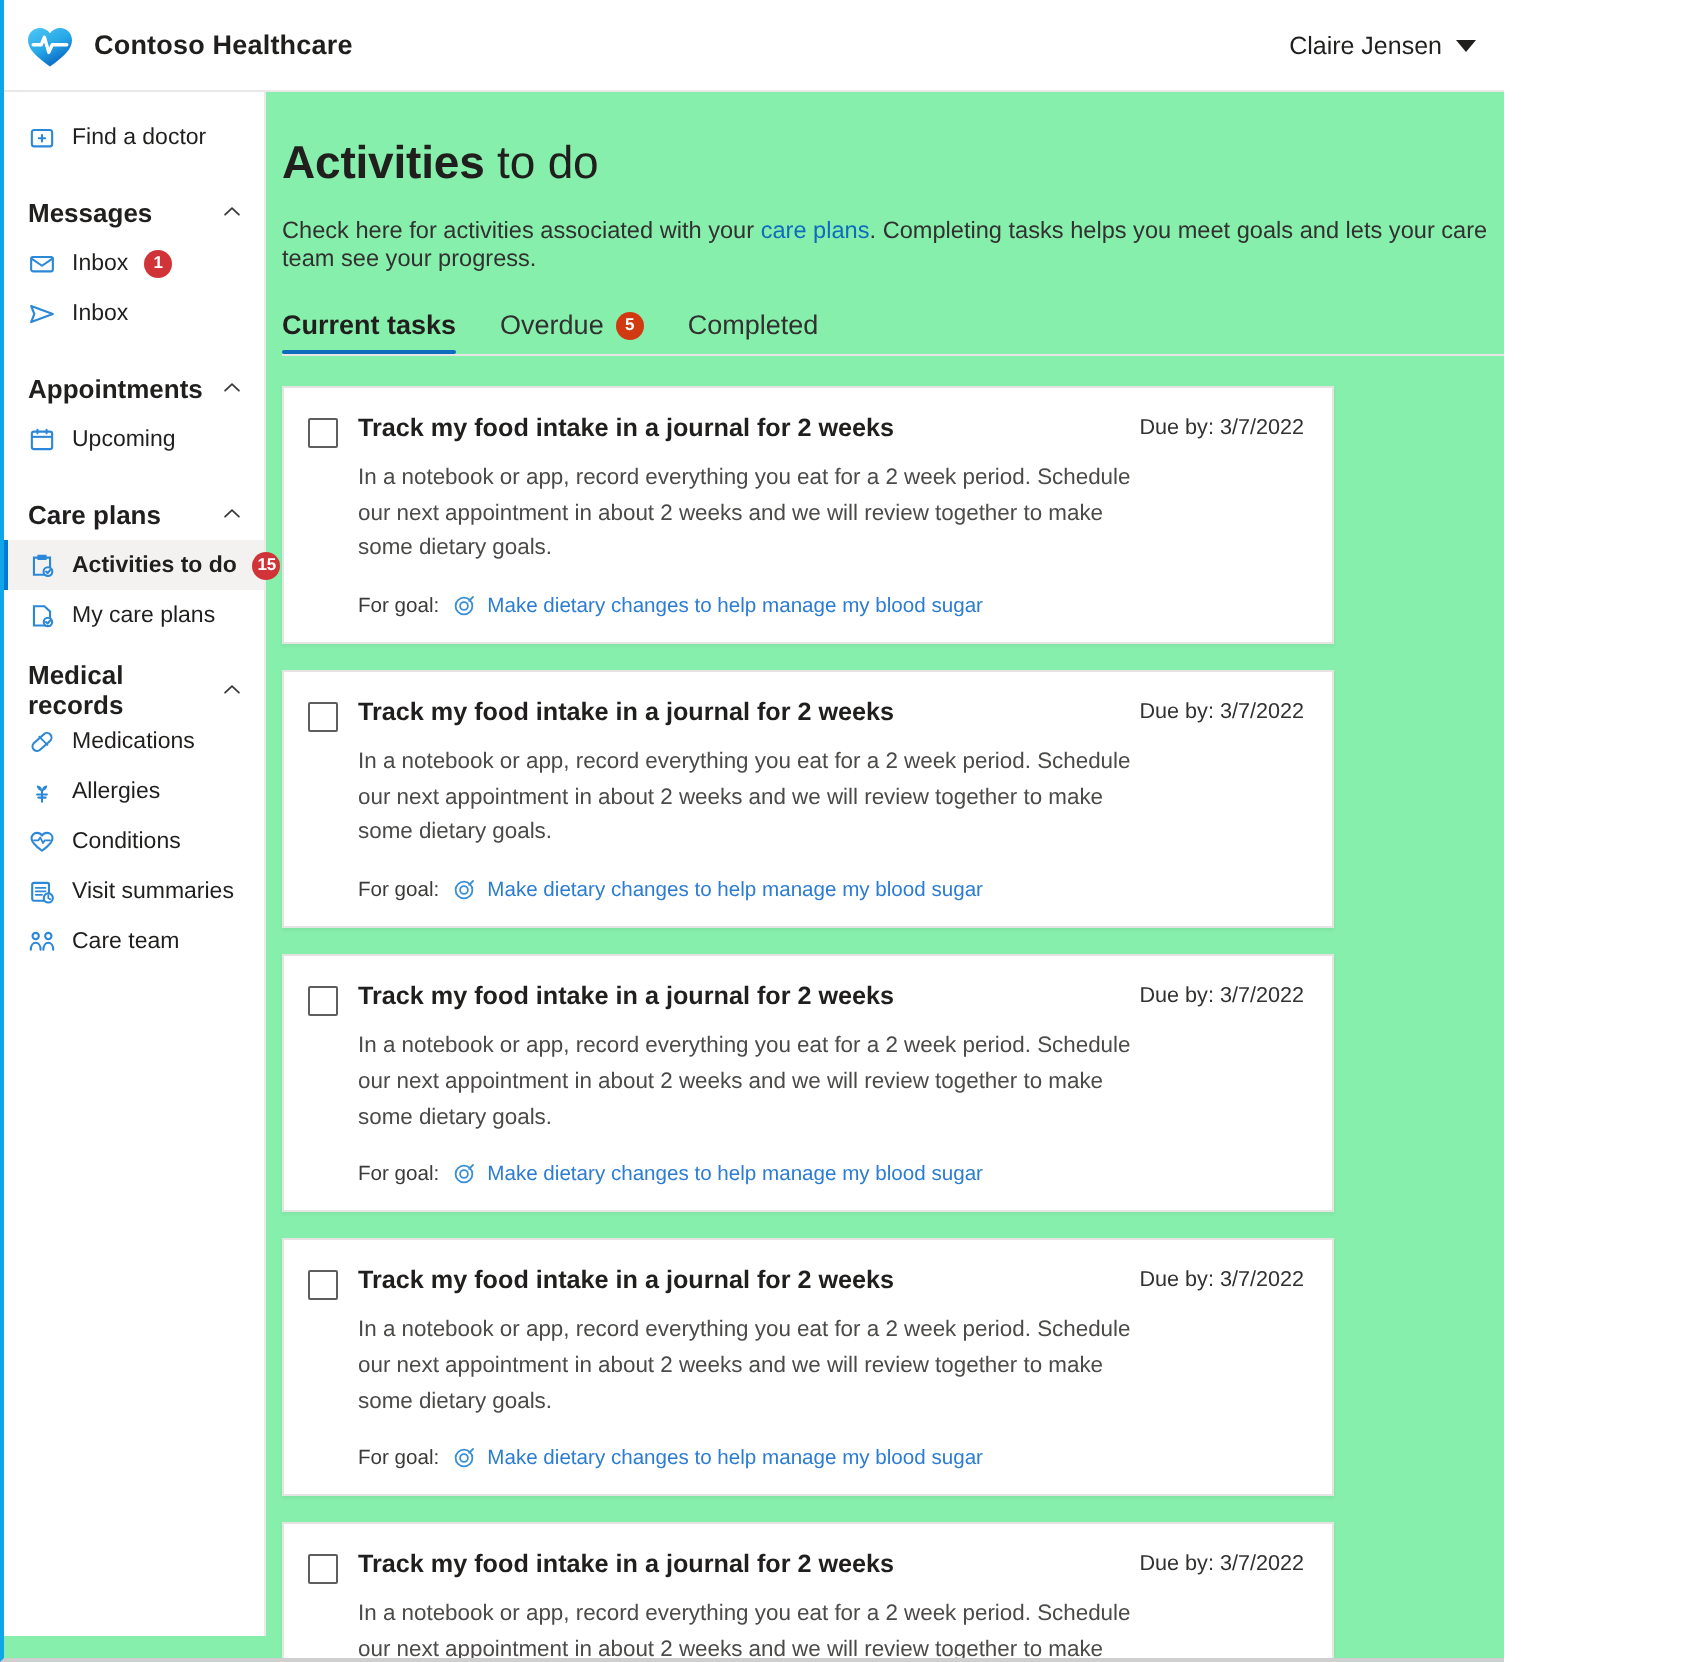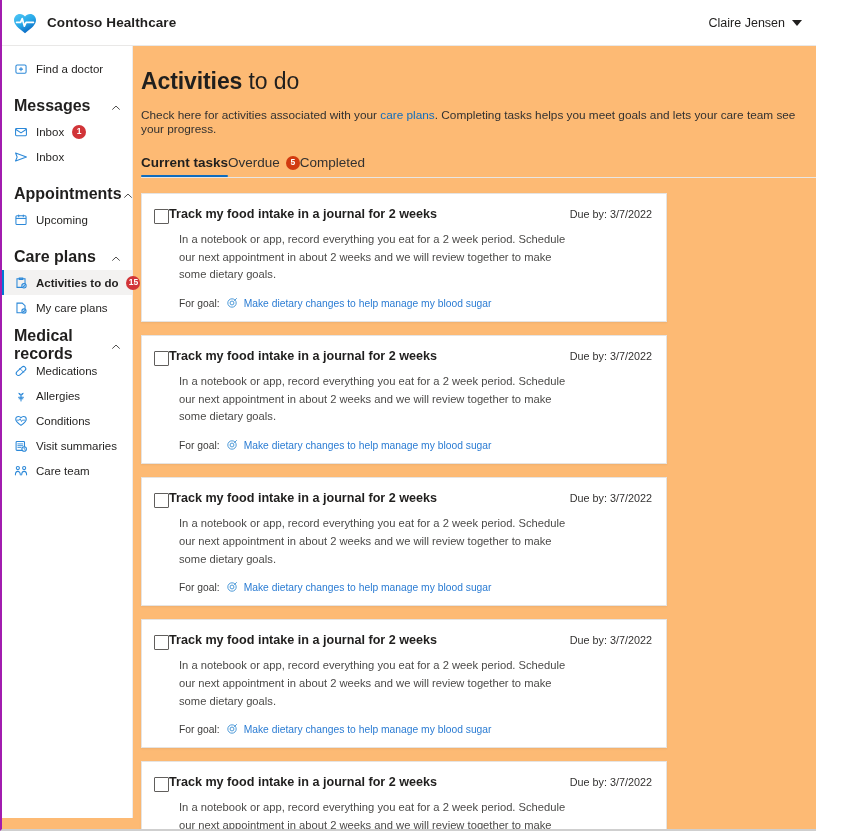--- a/index.html
+++ b/index.html
@@ -4,23 +4,23 @@
 <style>
   * { box-sizing: border-box; margin:0; padding:0; }
   html, body {
     width: 851px; height: 831px;
     font-family: "Liberation Sans", sans-serif;
     background: #ffffff;
     overflow: hidden;
   }
   .app {
     position: relative;
-    width: 816px; height: 831px;
-    background: #fdba74;
-    border-left: 2px solid #a21caf;
+    width: 752px; height: 831px;
+    background: #86efac;
+    border-left: 2px solid #0ea5e9;
     border-bottom: 2px solid #cfcfcf;
     display: flex;
     flex-direction: column;
   }
 
   
   .topbar {
     height: 46px;
     flex: 0 0 46px;
     background: #ffffff;
@@ -61,63 +61,63 @@
   .nav-item.active { background:#f3f2f1; font-weight:600; }
   .nav-item.active::before{
     content:""; position:absolute; left:0; top:0; bottom:0; width:2px; background:#0078d4;
   }
   .nav-ico { width:14px; height:14px; flex:0 0 14px; display:flex; align-items:center; justify-content:center; color:#2b88d8;}
   .nav-ico svg { display:block; }
   .section {
     display:flex; align-items:center;
     height: 26px; padding: 0 10px 0 12px;
     margin-top: 12px;
-    font-size:16px; font-weight:700; color:#201f1e;
+    font-size:13px; font-weight:700; color:#201f1e;
     cursor:pointer;
   }
   .section .label { flex:1 1 auto; }
   .chev { width:12px; height:12px; color:#3b3a39; }
   .badge {
     display:inline-flex; align-items:center; justify-content:center;
     min-width:14px; height:14px; padding:0 3px;
     border-radius:999px; background:#d13438; color:#fff;
     font-size:8.5px; font-weight:700; line-height:1;
   }
 
   
   .main { flex:1 1 auto; min-width:0; padding: 22px 0 0 0; overflow:hidden; }
   .main-inner { padding-left: 8px; }
   .page-title { font-size: 23px; color:#201f1e; font-weight:600; letter-spacing:-.1px; padding-left:0;}
   .page-title .light { font-weight:400; }
   .page-sub { margin-top: 13px; font-size:11.8px; color:#323130; }
   .page-sub a { color:#0f6cbd; text-decoration:none; }
 
   
-  .tabs { display:flex; align-items:flex-start; margin-top: 19px; }
+  .tabs { display:flex; align-items:flex-start; gap:22px; margin-top: 19px; }
   .tab {
     font-size:13.5px; color:#323130; padding-bottom:7px; cursor:pointer;
     display:flex; align-items:center; gap:6px; position:relative;
   }
   .tab.active { color:#201f1e; font-weight:600; }
   .tab.active::after{
     content:""; position:absolute; left:0; right:0; bottom:0; height:2.5px; background:#0f6cbd; border-radius:2px;
   }
   .tab .badge { background:#d13a10; }
   .tabs-rule { height:1px; background:#e8e6e4; margin-right: 0; }
 
   
   .cards { margin-top: 15px; width: 526px; }
   .card {
     background:#ffffff;
     border:1px solid #e6e4e2;
     box-shadow: 0 1px 2px rgba(0,0,0,.06);
     padding: 13px 14px 12px 12px;
     margin-bottom: 13px;
   }
-  .card-head { display:flex; align-items:flex-start; }
+  .card-head { display:flex; align-items:flex-start; gap:10px; }
   .cbox {
     width:15px; height:15px; flex:0 0 15px; margin-top:2px;
     border:1px solid #605e5c; background:#fff; cursor:pointer; border-radius:1px;
   }
   .card-title { font-size:12.6px; font-weight:700; color:#201f1e; flex:1 1 auto; line-height:1.25; }
   .card-due { font-size:10.8px; color:#323130; white-space:nowrap; margin-top:1px; }
   .card-desc {
     margin: 7px 0 0 25px;
     font-size:11.2px; color:#4b4a48; line-height:1.58; max-width: 400px;
   }

